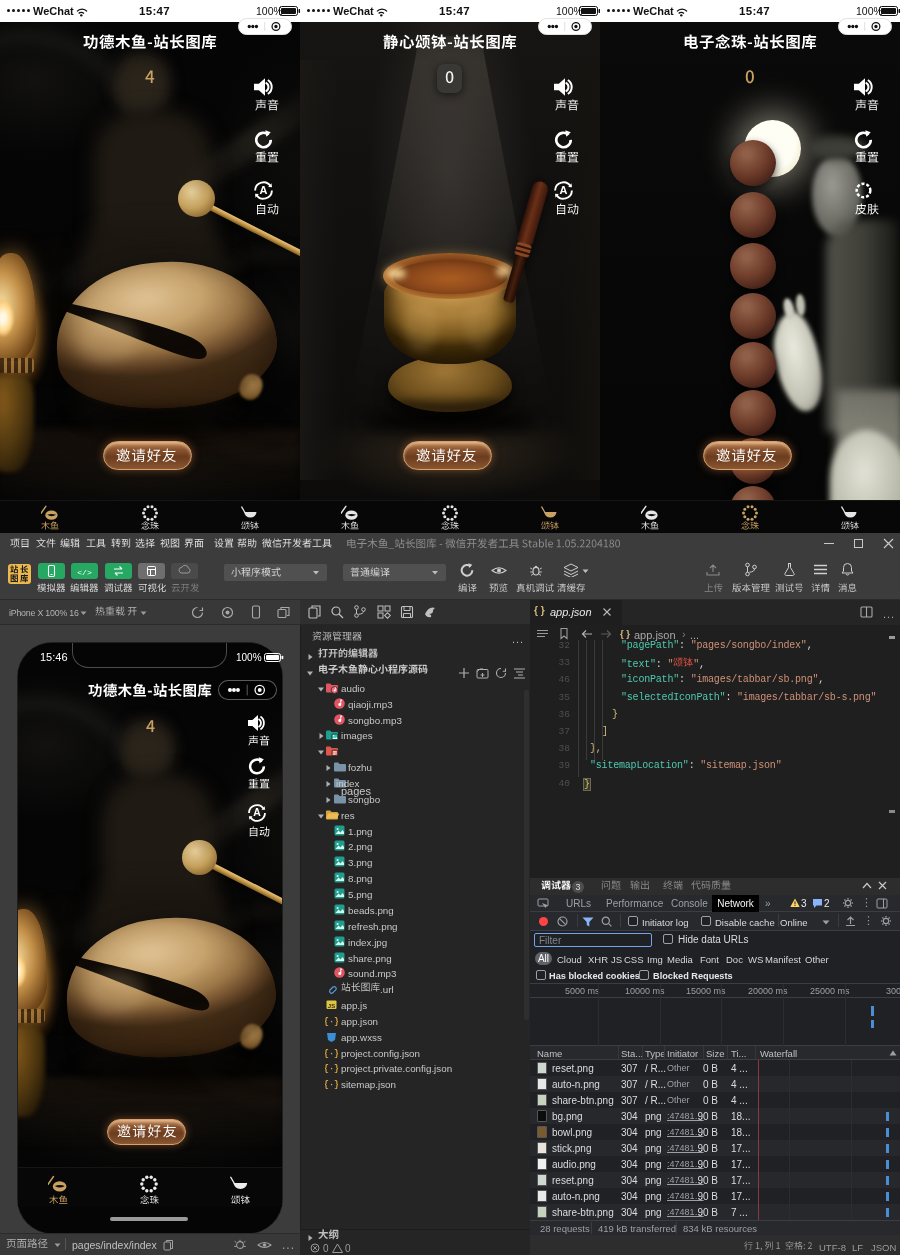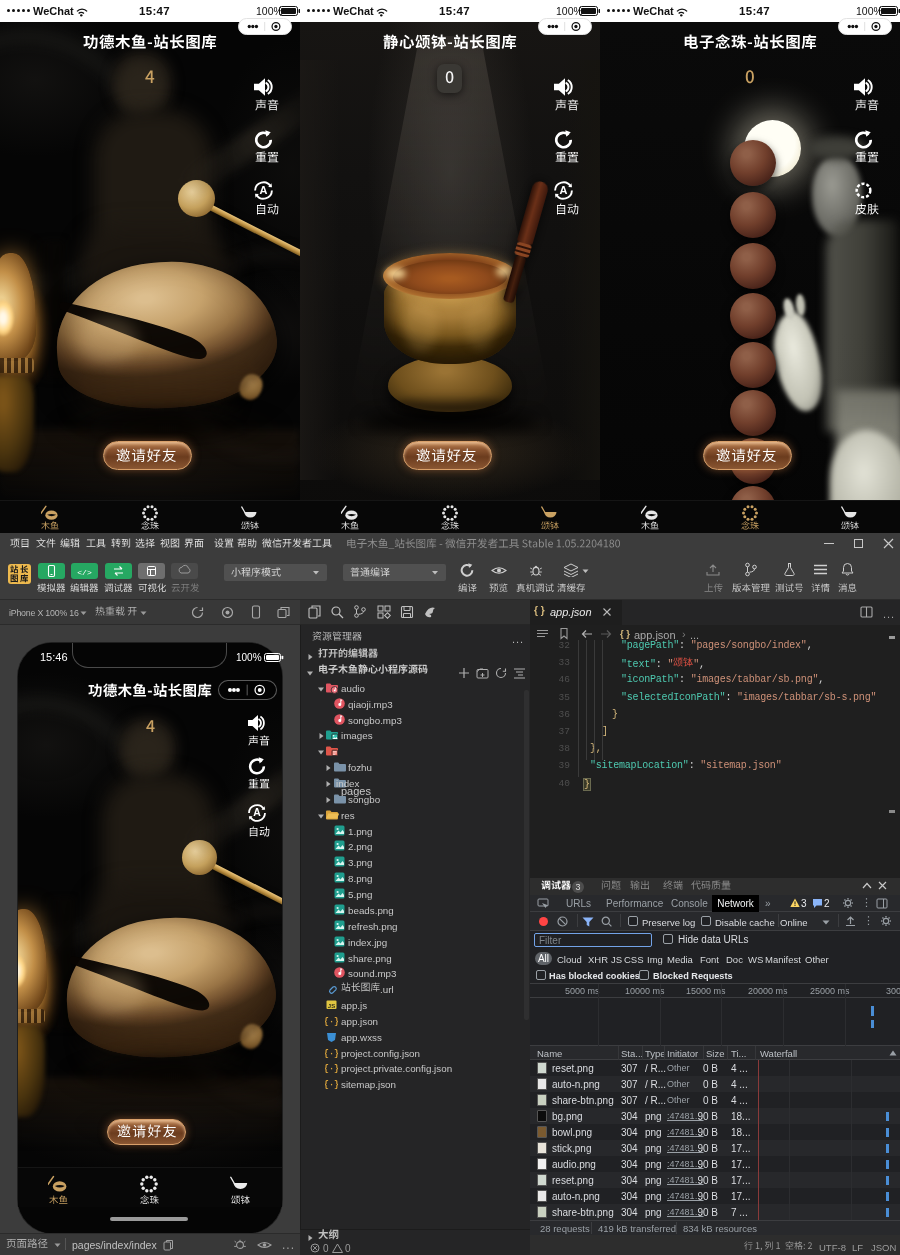--- a/index.html
+++ b/index.html
@@ -1207,21 +1207,21 @@
       <path d="M2.3 2.3 l6.4 6.4" stroke="#9aa0a6" stroke-width="1.2"></path>
     </svg>
     <svg style="position:absolute;left:582px;top:917px" width="12" height="10" viewBox="0 0 12 10">
       <path d="M0.5 0.5 h11 l-4.2 4.5 v4.5 l-2.6 -1.5 v-3 z" fill="#8ab4f8"></path>
     </svg>
     <svg style="position:absolute;left:601px;top:916px" width="11" height="11" viewBox="0 0 11 11">
       <circle cx="4.8" cy="4.8" r="3.6" stroke="#9aa0a6" stroke-width="1.2" fill="none"></circle>
       <path d="M7.4 7.4 l3 3" stroke="#9aa0a6" stroke-width="1.2"></path>
     </svg>
     <div style="position:absolute;left:628px;top:916px;width:10px;height:10px;border:1px solid #9aa0a6;border-radius:2px;background:#202124"></div>
-    <div style="position:absolute;left:642px;top:917px;font-size:9.5px;color:#dadce0">Preserve log</div>
+    <div style="position:absolute;left:642px;top:917px;font-size:9.5px;color:#dadce0">Initiator log</div>
     <div style="position:absolute;left:701px;top:916px;width:10px;height:10px;border:1px solid #9aa0a6;border-radius:2px;background:#202124"></div>
     <div style="position:absolute;left:715px;top:917px;font-size:9.5px;color:#dadce0">Disable cache</div>
     <div style="position:absolute;left:780px;top:917px;font-size:9.5px;color:#dadce0">Online</div>
     <svg style="position:absolute;left:822px;top:920px" width="8" height="5" viewBox="0 0 8 5">
       <path d="M0.5 0.5 l3.5 4 l3.5 -4 z" fill="#9aa0a6"></path>
     </svg>
     <svg style="position:absolute;left:845px;top:915px" width="11" height="12" viewBox="0 0 11 12">
       <path d="M5.5 9 v-7 m-3 3 l3 -3 l3 3 M1 10.5 h9" stroke="#9aa0a6" stroke-width="1.2" fill="none"></path>
     </svg>
     <div style="position:absolute;left:863px;top:914px;font-size:11px;color:#9aa0a6">⋮</div>

